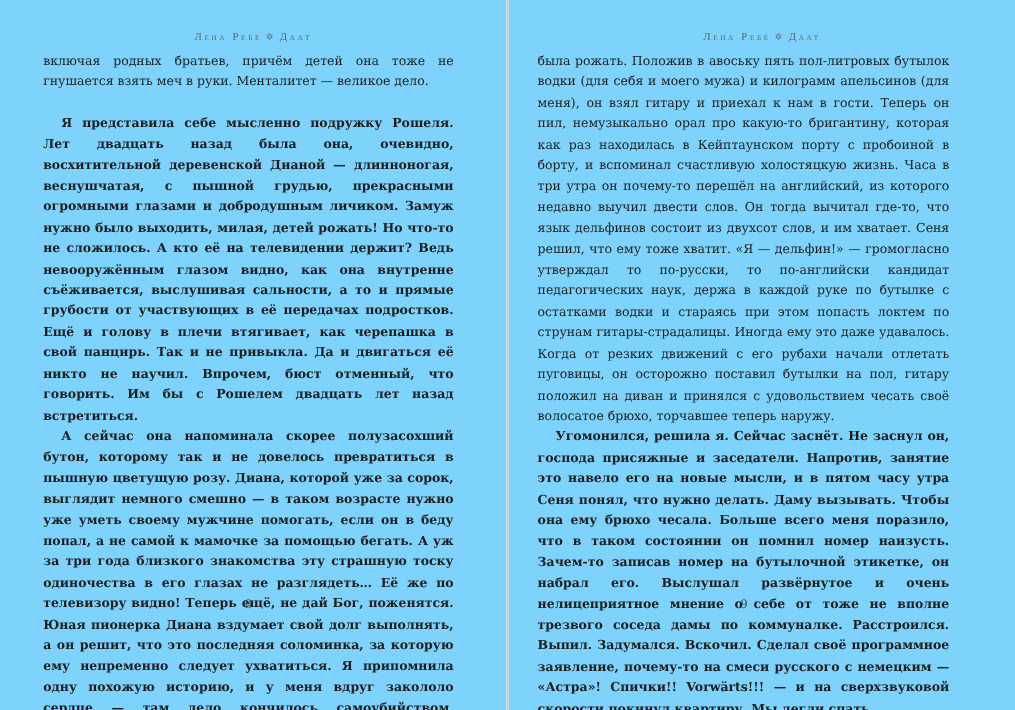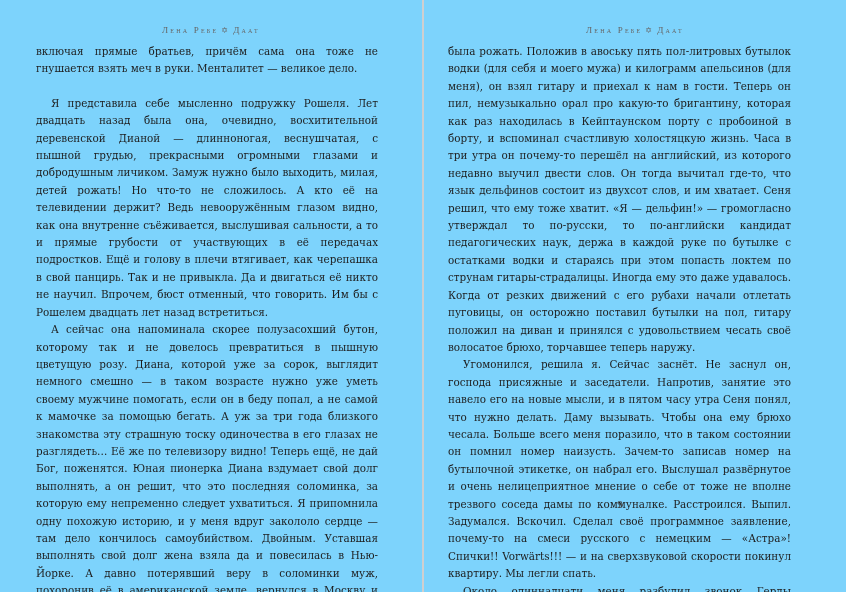--- a/index.html
+++ b/index.html
@@ -11,36 +11,36 @@
   .divider { position:absolute; left:422px; top:0; width:2px; height:592px; background:#cfcfcf; }
   .header { position:absolute; top:25px; left:0; right:0; text-align:center;
             font-family:"Liberation Serif", serif; font-size:9px; letter-spacing:2.2px;
             color:#666; font-variant:small-caps; }
   .header .sep { font-size:8px; margin:0 3px; }
   .text { position:absolute; top:43px; font-size:10.4px; line-height:17.4px; text-align:justify;
           hyphens:manual; }
   .left .text { left:36px; width:342px; }
   .right .text { left:24px; width:343px; }
   .text p { margin:0; }
-  .text p.indent { text-indent:15px; }
+  .text p.indent { text-indent:15px;font-weight:bold; }
   .text p.gap { margin-top:17px; }
   .pagenum { position:absolute; top:498px; left:0; right:0; text-align:center;
              font-family:"Liberation Serif", serif; font-size:11px; color:#444; }
   .left .pagenum { left:-8px; }
   .right .pagenum { left:-30px; }
 </style>
 </head>
 <body>
 
 <div class="page left">
   <div class="header">
     <span>Лена Ребе</span><span class="sep">✡</span><span>Даат</span>
   </div>
   <div class="text">
-    <p>включая прямые братьев, причём сама она тоже не гнушается взять меч в руки. Менталитет — великое дело.</p>
+    <p>включая родных братьев, причём детей она тоже не гнушается взять меч в руки. Менталитет — великое дело.</p>
     <p class="indent gap">Я представила себе мысленно подружку Рошеля. Лет двадцать назад была она, очевидно, восхитительной деревенской Дианой — длинноногая, веснушчатая, с пышной грудью, прекрасными огромными глазами и добродушным личиком. Замуж нужно было выходить, милая, детей рожать! Но что-то не сложилось. А кто её на телевидении держит? Ведь невооружённым глазом видно, как она внутренне съёживается, выслушивая сальности, а то и прямые грубости от участвующих в её передачах подростков. Ещё и голову в плечи втягивает, как черепашка в свой панцирь. Так и не привыкла. Да и двигаться её никто не научил. Впрочем, бюст отменный, что говорить. Им бы с Рошелем двадцать лет назад встретиться.</p>
     <p class="indent">А сейчас она напоминала скорее полузасохший бутон, которому так и не довелось превратиться в пышную цветущую розу. Диана, которой уже за сорок, выглядит немного смешно — в таком возрасте нужно уже уметь своему мужчине помогать, если он в беду попал, а не самой к мамочке за помощью бегать. А уж за три года близкого знакомства эту страшную тоску одиночества в его глазах не разглядеть… Её же по телевизору видно! Теперь ещё, не дай Бог, поженятся. Юная пионерка Диана вздумает свой долг выполнять, а он решит, что это последняя соломинка, за которую ему непременно следует ухватиться. Я припомнила одну похожую историю, и у меня вдруг закололо сердце — там дело кончилось самоубийством. Двойным. Уставшая выполнять свой долг жена взяла да и повесилась в Нью-Йорке. А давно потерявший веру в соломинки муж, похоронив её в американской земле, вернулся в Москву и прыгнул с двадцатого этажа на родную, русскую. В ней и похоронили. Хорошо хоть детей не было. Долги, соломинки — да не так жизнь устроена, ребята, ну не так! Есть Бог, есть вера, есть душа, и всё в Книге записано и печатью скреплено…</p>
 
   </div>
   <div class="pagenum">8</div>
 </div>
 
 <div class="divider"></div>
 
 <div class="page right">

